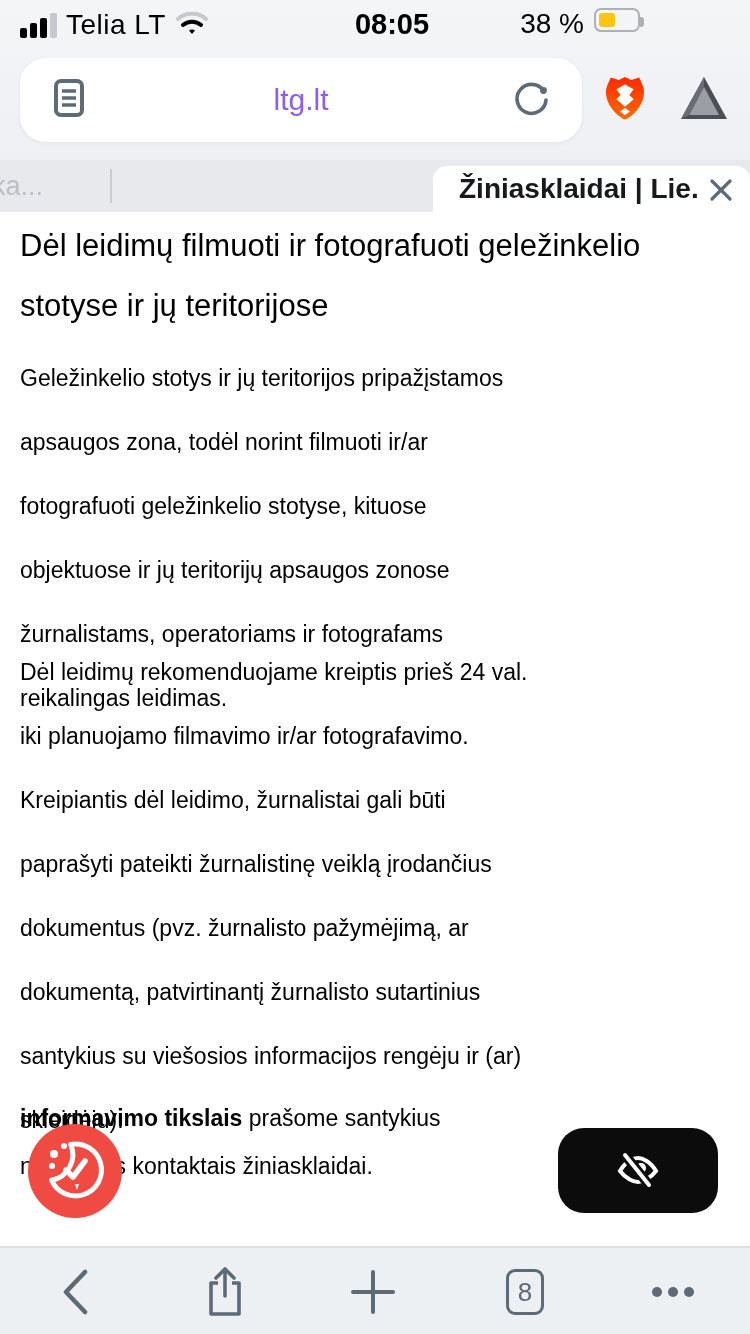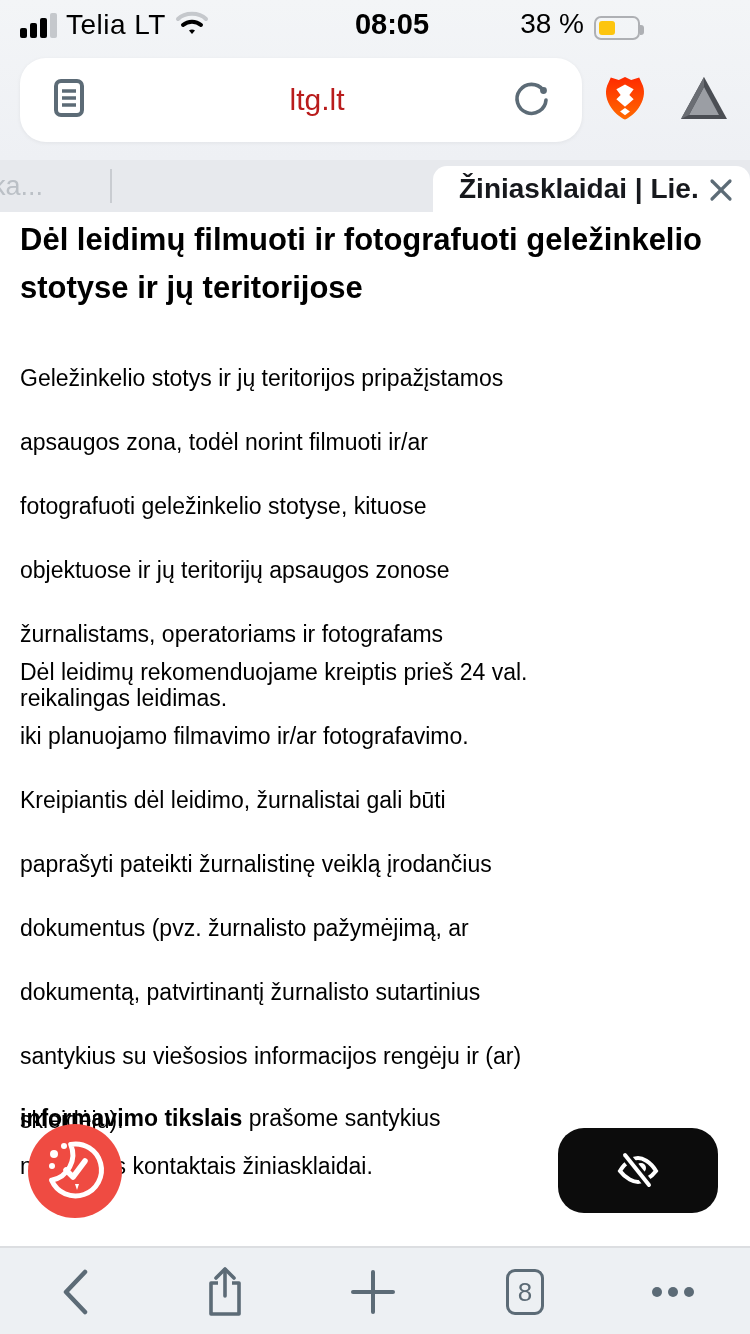--- a/index.html
+++ b/index.html
@@ -14,34 +14,34 @@
     background:linear-gradient(#f3f5f7,#eef0f4); }
   .statusbar { position:absolute; top:0; left:0; width:654px; height:44px; }
   .sb-left { position:absolute; left:20px; top:9px; display:flex; align-items:center; gap:9px; }
   .signal { display:flex; align-items:flex-end; gap:3px; height:26px; }
   .signal .bar { width:7px; border-radius:2px; background:#000; }
   .signal .b1{height:10px} .signal .b2{height:15px} .signal .b3{height:20px}
   .signal .b4{height:25px; background:#c5c8cc;}
   .carrier { font-size:28px; color:#000; letter-spacing:.5px; }
   .sb-time { position:absolute; top:8px; left:0; width:750px; text-align:center;
     font-size:29px; font-weight:700; color:#000;padding-left:34px; }
-  .sb-right { position:absolute; right:14px; top:8px; display:flex; align-items:flex-end; gap:10px; }
+  .sb-right { position:absolute; right:14px; top:8px; display:flex; align-items:flex-start; gap:10px; }
   .batt-pct { font-size:28px; color:#000; }
   .battery { position:relative; width:46px; height:24px; border:2px solid #aeb0b4;
     border-radius:7px; }
   .battery .fill { position:absolute; left:3px; top:3px; bottom:3px; width:16px;
     border-radius:3px; background:#fdc50f; }
   .battery .nub { position:absolute; right:-6px; top:7px; width:4px; height:10px;
     background:#aeb0b4; border-radius:0 3px 3px 0; }
   
   .url-pill { position:absolute; left:20px; top:58px; width:562px; height:84px;
     background:#ffffff; border-radius:26px; box-shadow:0 1px 4px rgba(0,0,0,.06);
     display:flex; align-items:center; }
-  .url-text { position:absolute; left:16px; width:100%; text-align:center; font-size:30px;
-    color:#b91c1c; }
+  .url-text { position:absolute; left:0; width:100%; text-align:center; font-size:30px;
+    color:#8b5cf6; }
   .pill-icon { position:absolute; top:50%; transform:translateY(-50%); }
   .reader { left:34px; }
   .reload { right:30px; }
   .chrome-btn { position:absolute; top:74px; }
   .shield-btn { left:604px; }
   .rewards-btn { left:678px; }
   
   .tabstrip { position:absolute; top:160px; left:0; width:750px; height:52px;
     background:#e7e9ed; }
   .tab-faded { position:absolute; left:-8px; top:11px; font-size:27px; color:#bbc0c6; }
@@ -49,22 +49,22 @@
   .tab-mid { position:absolute; left:120px; top:11px; width:300px; text-align:center;
     font-size:27px; color:#5d6c77; }
   .tab-active { position:absolute; left:433px; top:6px; width:317px; height:46px;
     background:#ffffff; border-radius:14px 14px 0 0; display:flex; align-items:center; }
   .tab-active-label { margin-left:26px; width:240px; font-size:28px; font-weight:700;
     color:#17191d; white-space:nowrap; overflow:hidden; }
   .tab-close { position:absolute; right:12px; top:7px; width:34px; height:34px;
     display:flex; align-items:center; justify-content:center; }
   
   .article { position:absolute; left:20px; top:0; width:712px; color:#000; }
-  .a-heading { position:absolute; top:216px; width:712px; font-size:31px; font-weight:700;
-    line-height:48px; white-space:pre-line; }
+  .a-heading { position:absolute; top:216px; width:712px; font-size:31px; font-weight:400;
+    line-height:60px; white-space:pre-line; }
   .a-p { position:absolute; width:712px; font-size:23px; line-height:64px; white-space:pre-line; }
   .p1 { top:346px; }
   .p2 { top:640px; }
   .p3 { top:1086px; white-space:normal; }
   .p3 .line { height:48px; white-space:nowrap; }
   .p3 b { font-weight:700; }
   
   .cookie-badge { position:absolute; left:28px; top:1124px; width:94px; height:94px;
     border-radius:50%; background:#ef4b42; display:flex; align-items:center; justify-content:center; }
   .hide-pill { position:absolute; left:558px; top:1128px; width:160px; height:85px;

